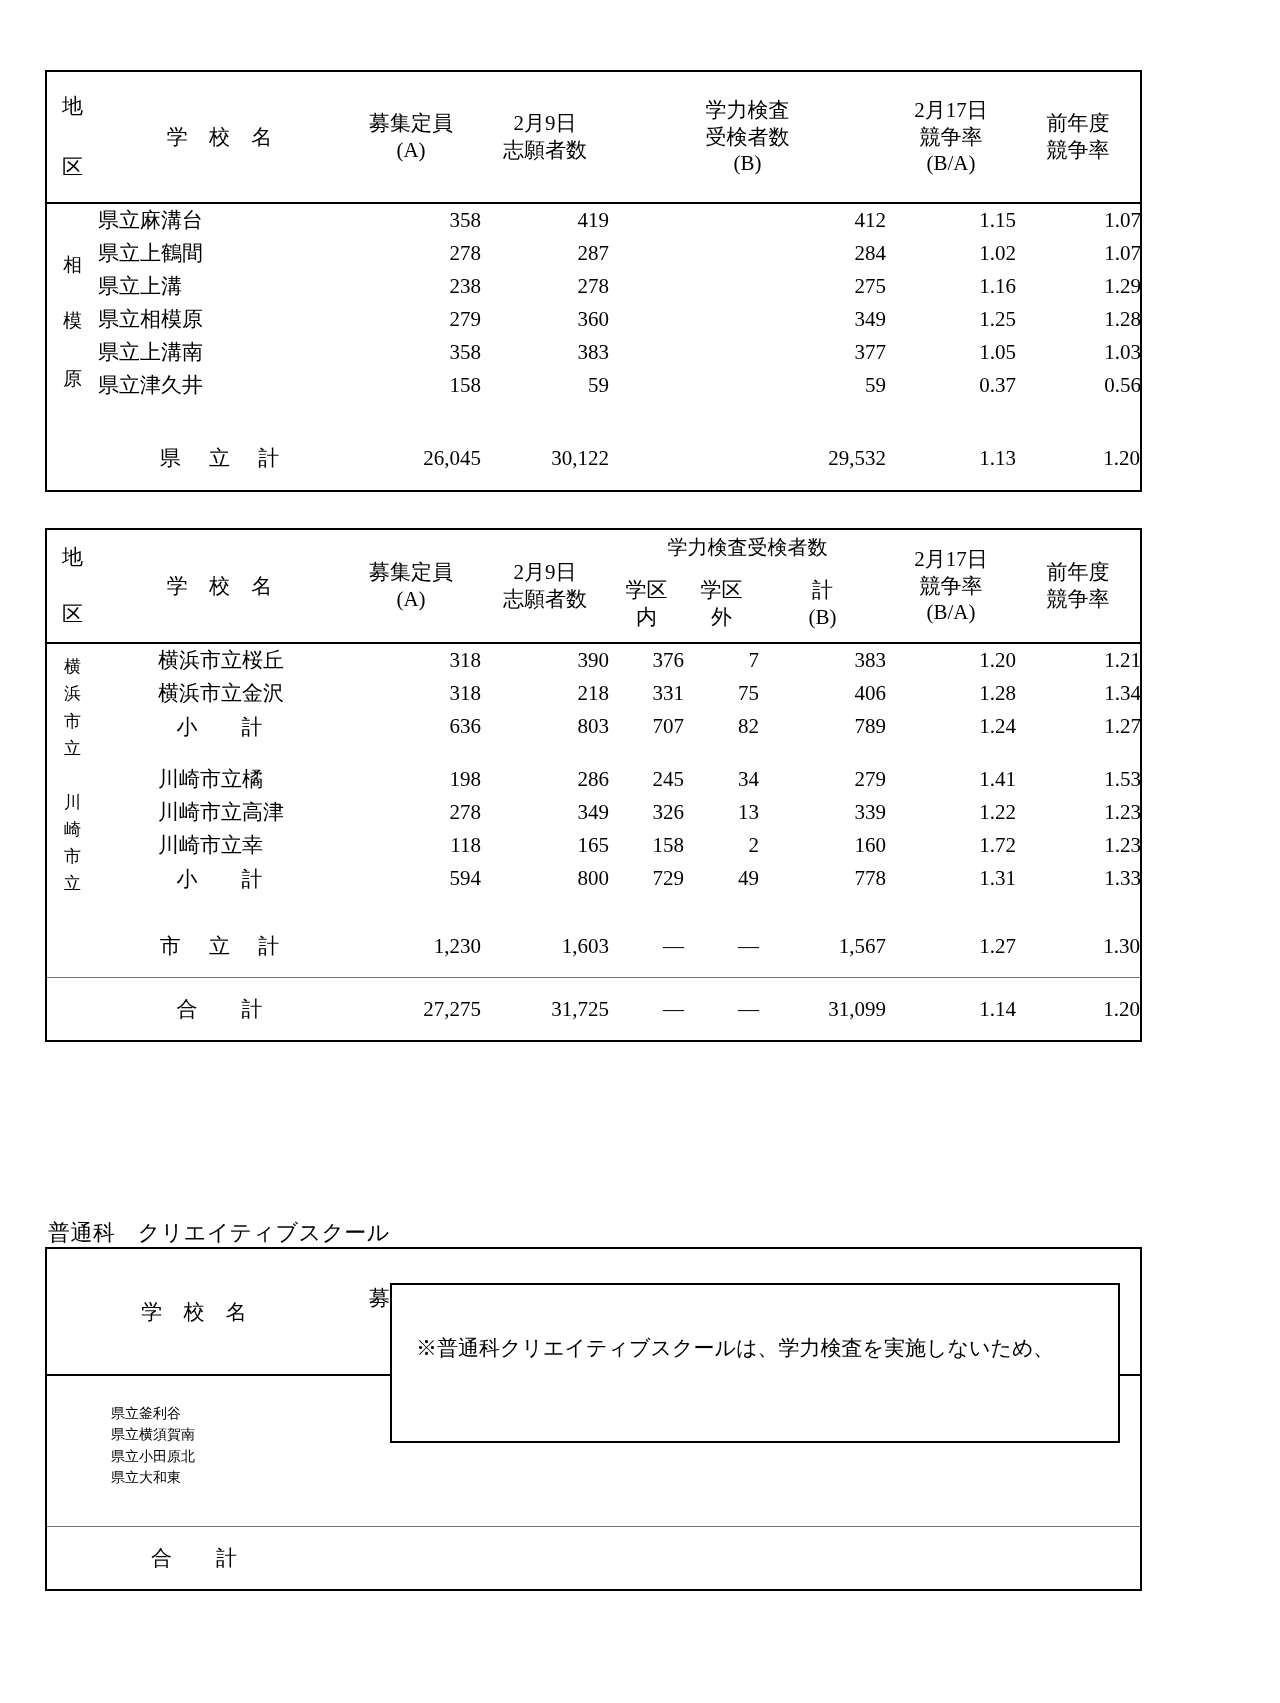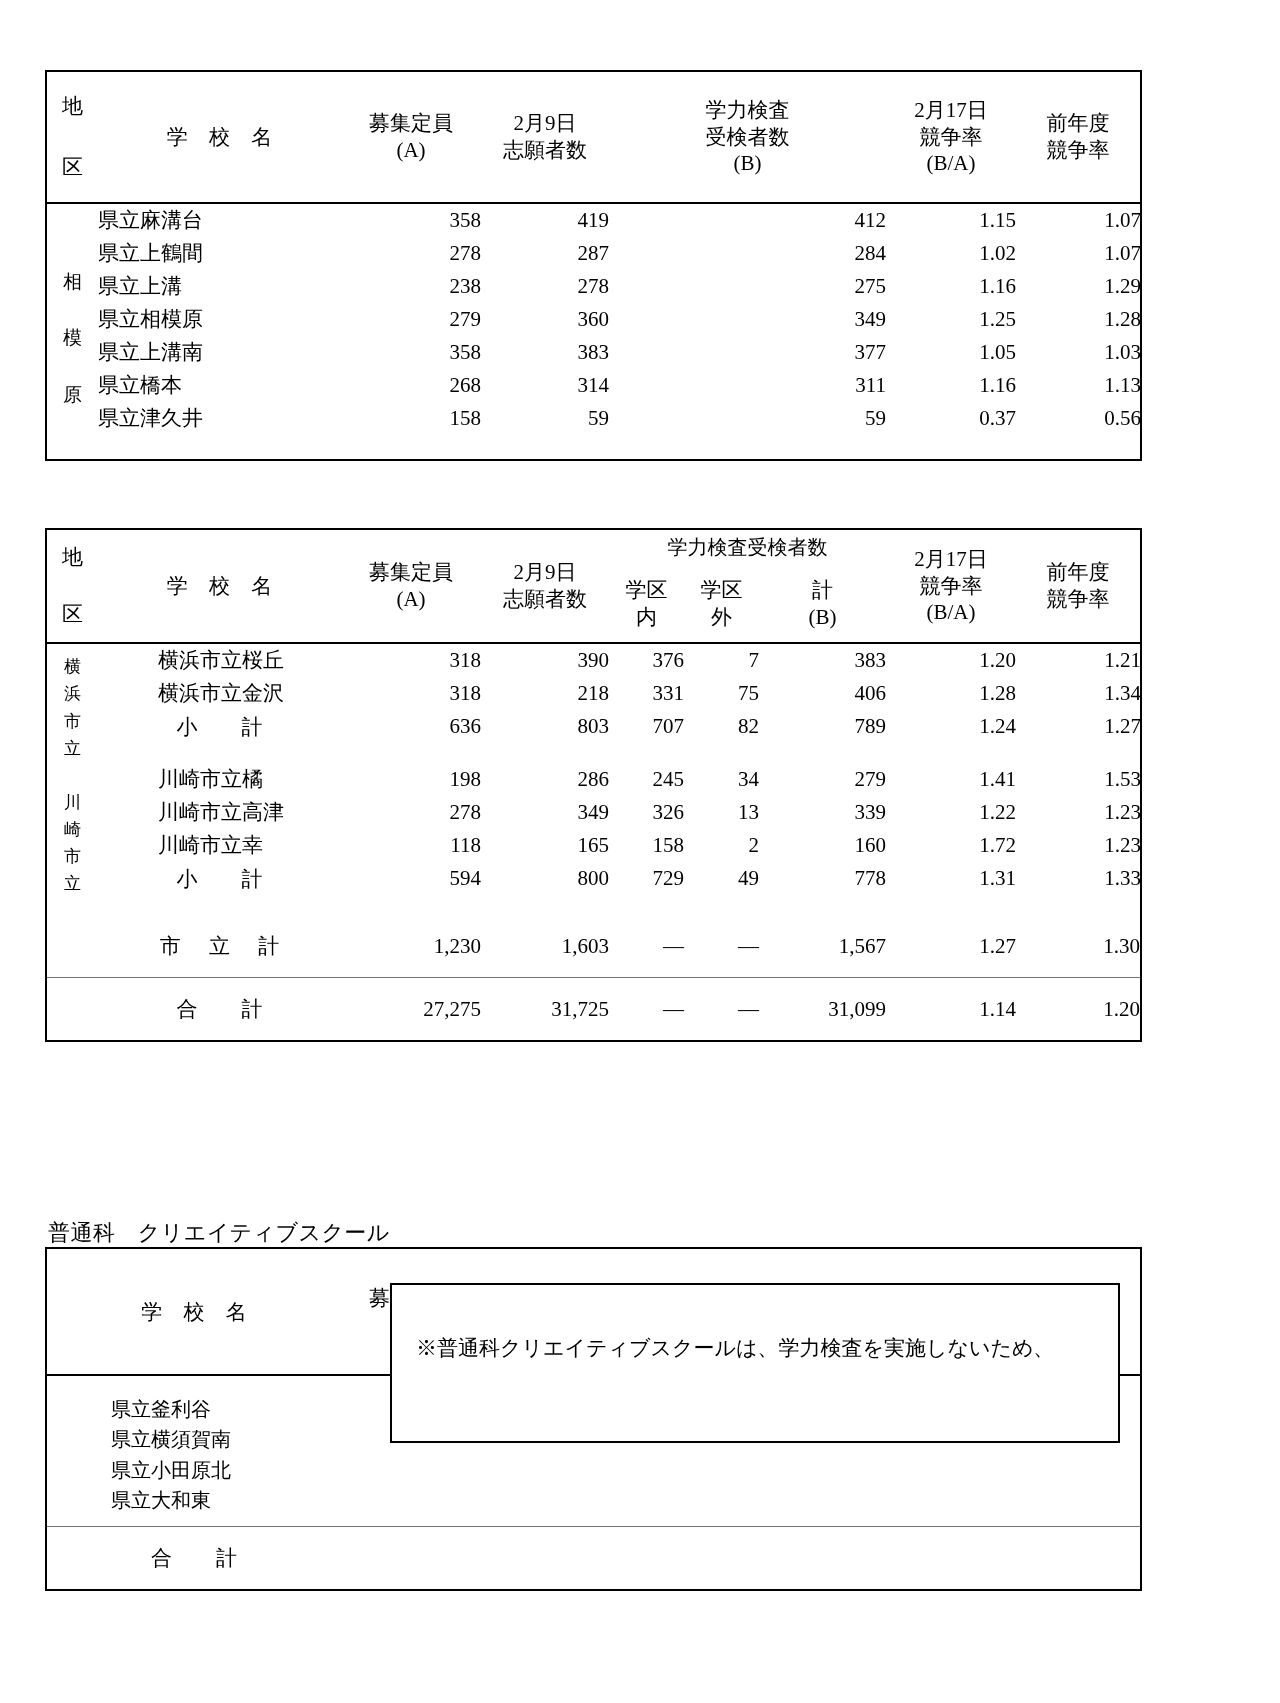--- a/index.html
+++ b/index.html
@@ -229,48 +229,49 @@
                   </tr>
                   <tr>
                     <td class="sch r-thin" style="height:33px">県立上溝南</td>
                     <td class="num r-thin">358</td>
                     <td class="num r-thin">383</td>
                     <td class="num r-thin">377</td>
                     <td class="num r-thin">1.05</td>
                     <td class="num">1.03</td>
                   </tr>
                   <tr>
-                    <td class="sch r-thin" style="height:33px">県立橋本</td>
-                    <td class="num r-thin">268</td>
-                    <td class="num r-thin">314</td>
-                    <td class="num r-thin">311</td>
-                    <td class="num r-thin">1.16</td>
-                    <td class="num">1.13</td>
-                  </tr>
-                  <tr>
                     <td class="sch r-thin" style="height:33px">県立津久井</td>
                     <td class="num r-thin">158</td>
                     <td class="num r-thin">59</td>
                     <td class="num r-thin">59</td>
                     <td class="num r-thin">0.37</td>
                     <td class="num">0.56</td>
                   </tr>
                   <tr>
                     <td class="r-thin" style="height: 24px;"></td>
                     <td class="r-thin" style="height: 24px;"></td>
                     <td class="r-thin" style="height: 24px;"></td>
                     <td class="r-thin" style="height: 24px;"></td>
                     <td class="r-thin" style="height: 24px;"></td>
                     <td class="" style="height: 24px;"></td>
                   </tr>
                 </tbody>
             </table>
           </td>
         </tr>
 
+        <tr>
+          <td class="r-thin" style="height:64px"></td>
+          <td class="total-lbl r-thin">県 立 計</td>
+          <td class="num r-thin">26,045</td>
+          <td class="num r-thin">30,122</td>
+          <td class="num r-thin">29,532</td>
+          <td class="num r-thin">1.13</td>
+          <td class="num">1.20</td>
+        </tr>
       </tbody>
     </table>
   </div>
 
   <div id="table2-wrap">
     <table class="tbl frame">
       <colgroup>
         <col style="width:52px">
         <col style="width:243px">
         <col style="width:140px">
@@ -528,21 +529,21 @@
             <div>(B/A)</div>
           </td>
           <td class="hd">
             <div>前年度</div>
             <div>競争率</div>
           </td>
         </tr>
 
         <tr class="t-heavy b-thin">
           <td class="r-thin" style="height:150px;vertical-align:top">
-            <div id="cs-names" style="padding:18px 0 0 64px;font-size:20px;line-height:1.52">
+            <div id="cs-names" style="padding:27px 0 0 64px;font-size:14px;line-height:1.52">
                 <div>県立釜利谷</div>
                 <div>県立横須賀南</div>
                 <div>県立小田原北</div>
                 <div>県立大和東</div>
               </div>
           </td>
           <td class="r-thin"></td>
           <td class="r-thin"></td>
           <td class="r-thin"></td>
           <td class="r-thin"></td>

